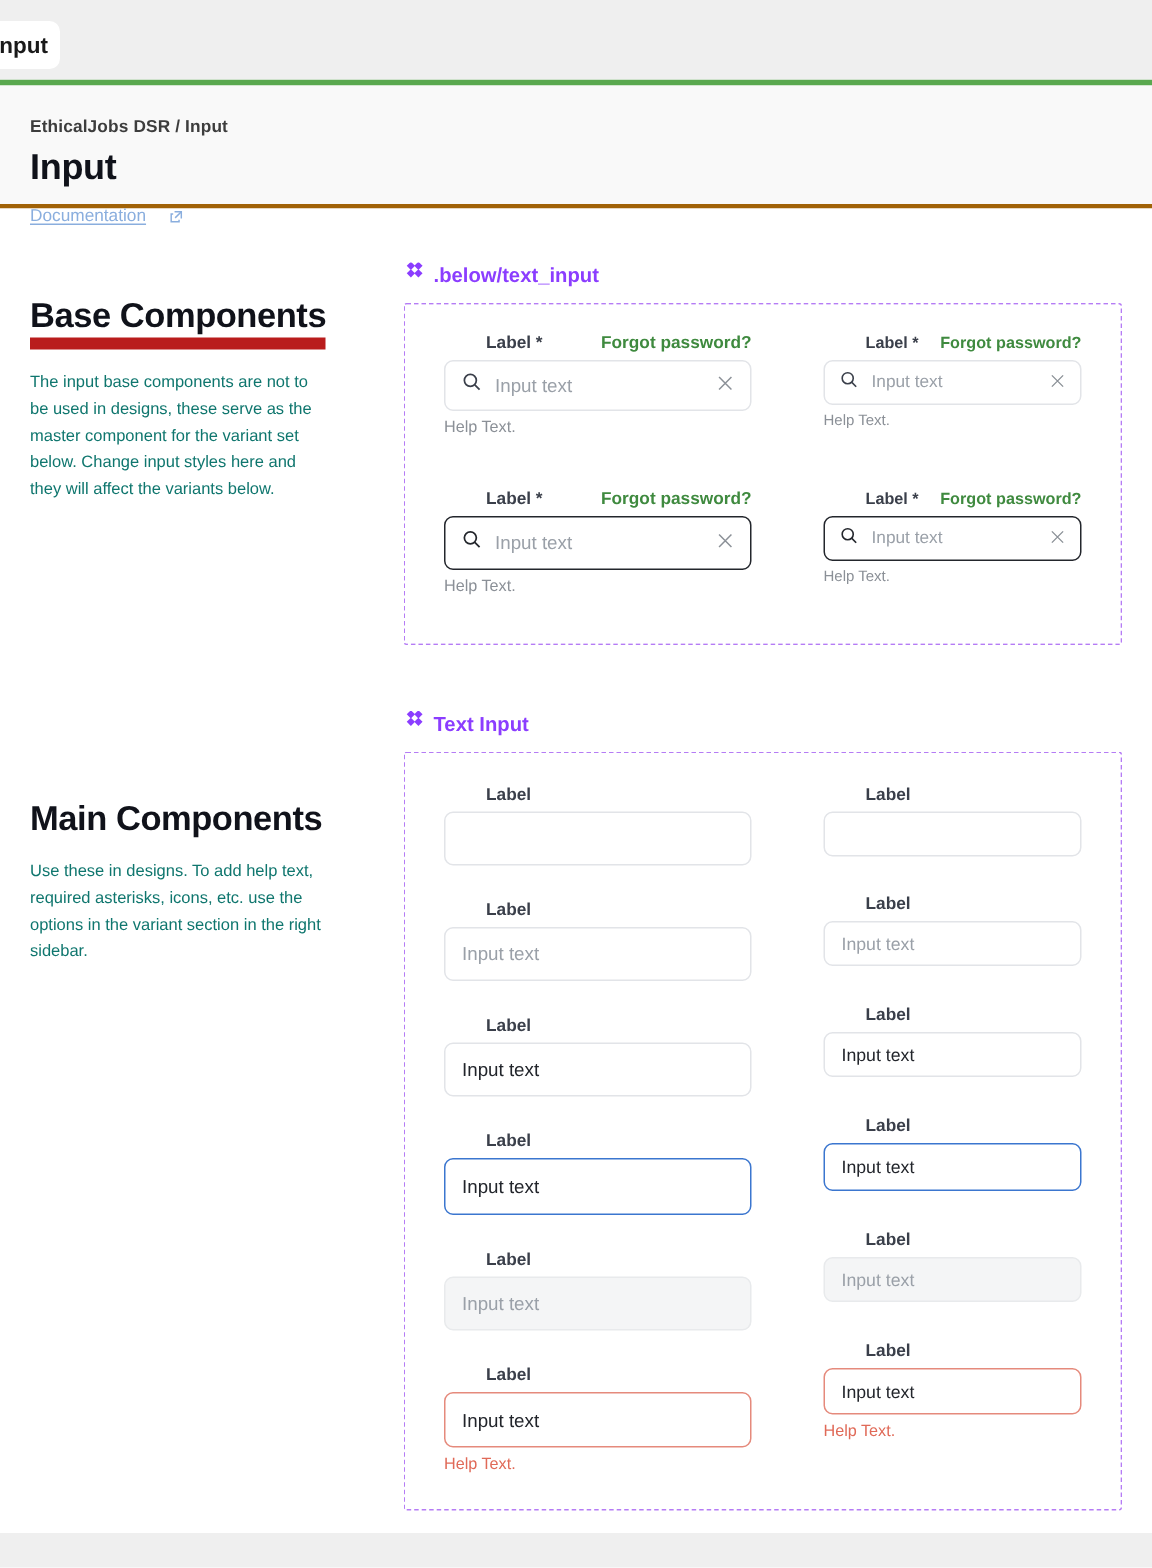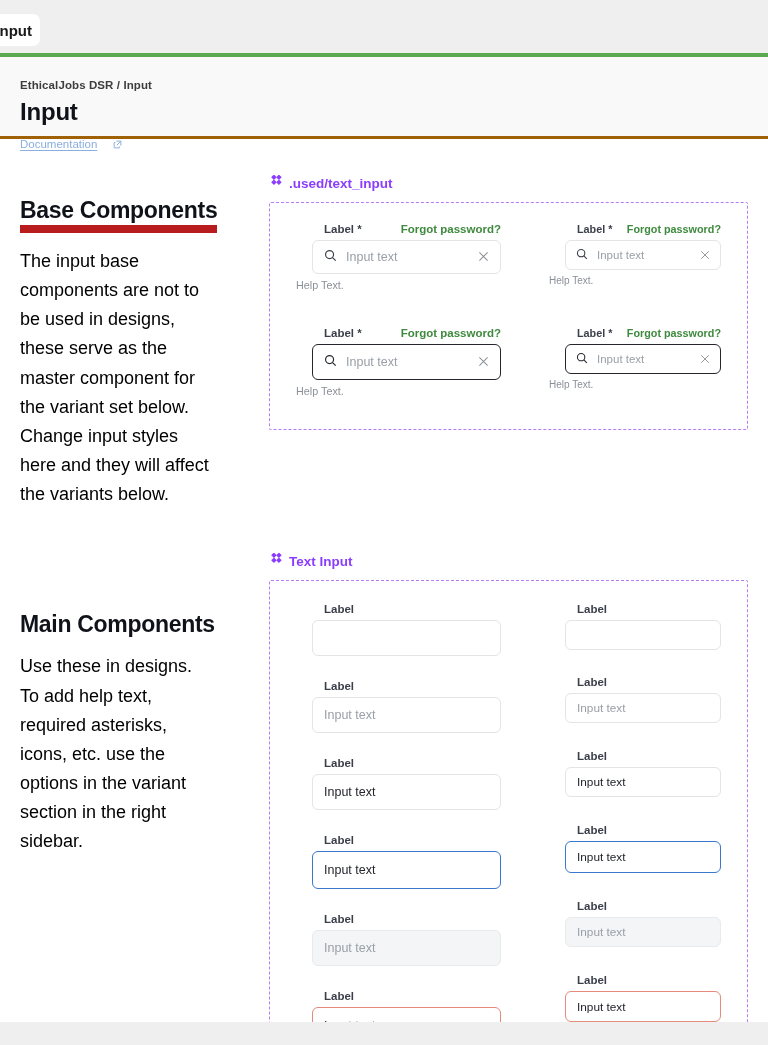--- a/index.html
+++ b/index.html
@@ -97,23 +97,23 @@
     color: #10121a;
     letter-spacing: -.3px;
     display: inline-block;
   }
   .sec-heading.underlined {
     border-bottom: 8px solid #b91c1c;
     padding-bottom: 1px;
   }
   .sec-desc {
     margin-top: 14px;
-    font-size: 18px;
+    font-size: 11px;
     line-height: 1.62;
-    color: #000000;
+    color: #0f766e;
     max-width: 195px;
   }
 
   .group-title {
     display: flex;
     align-items: center;
     gap: 7px;
     font-size: 13.5px;
     font-weight: 600;
     color: #8b3dff;
@@ -154,21 +154,20 @@
   }
   .f-box {
     display: flex;
     align-items: center;
     gap: 9px;
     background: #fff;
     border: 1px solid #e2e4e8;
     border-radius: 6px;
     padding: 0 11px;
     height: 34px;
-    margin-left: 16px;
   }
   .f-box.strong { border: 1.6px solid #23262c; }
   .f-box.focus  { border: 1.8px solid #3b76cf; }
   .f-box.error  { border: 1.3px solid #e58a7c; }
   .f-box.disabled { background: #f4f5f6; border: 1px solid #e8eaec; }
   .f-box.tall { height: 36px; }
   .f-text {
     flex: 1;
     font-size: 12.5px;
     color: #9aa0a8;
@@ -241,21 +240,21 @@
     <div class="section-right">
       <div class="group-title">
         <span class="diamond-icon">
           <svg width="13" height="13" viewBox="0 0 14 14">
             <rect x="3.2" y="0.3" width="4.2" height="4.2" transform="rotate(45 5.3 2.4)" fill="#8b3dff"></rect>
             <rect x="8.6" y="0.3" width="4.2" height="4.2" transform="rotate(45 10.7 2.4)" fill="#8b3dff"></rect>
             <rect x="3.2" y="5.7" width="4.2" height="4.2" transform="rotate(45 5.3 7.8)" fill="#8b3dff"></rect>
             <rect x="8.6" y="5.7" width="4.2" height="4.2" transform="rotate(45 10.7 7.8)" fill="#8b3dff"></rect>
           </svg>
         </span>
-        <span>.used/text_input</span>
+        <span>.below/text_input</span>
       </div>
 
       <div class="group-box">
         <div class="grid2">
 
           <div>
 
             <div class="field">
               <div class="field-top">
                 <span class="f-label">Label *</span>

